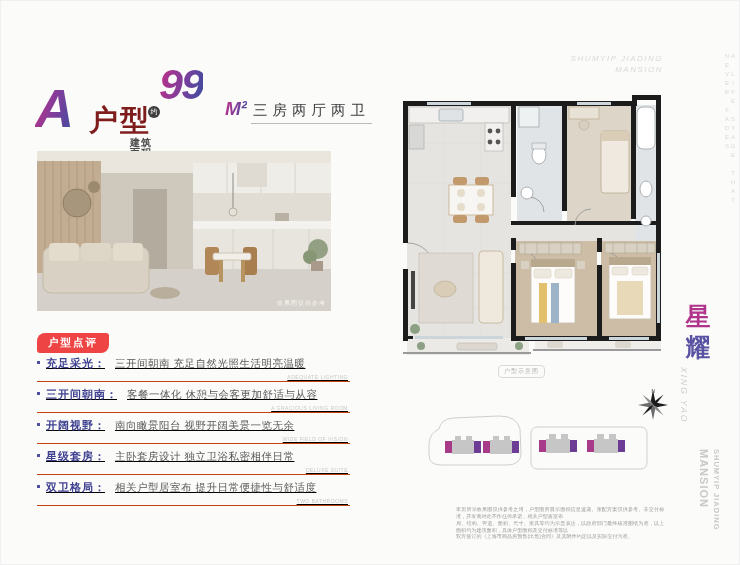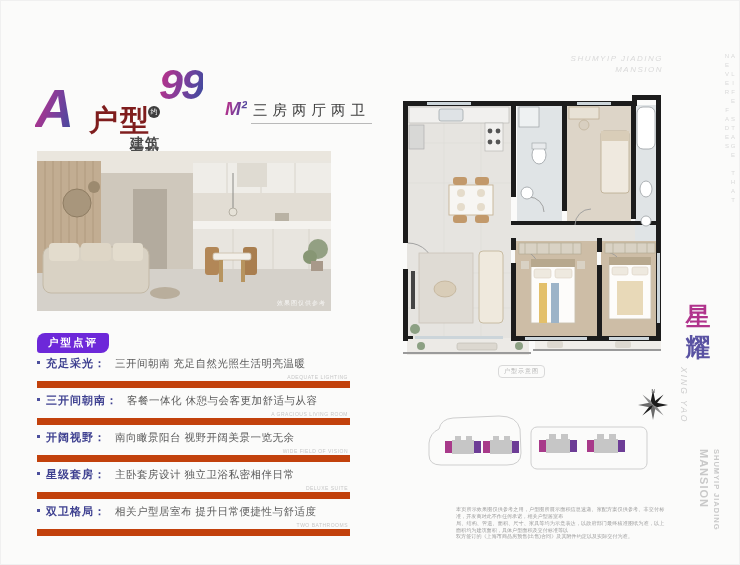--- a/index.html
+++ b/index.html
@@ -11,33 +11,33 @@
   }
   .abs { position:absolute; }
   .grad-text {
     background:linear-gradient(105deg,#b0338c 15%,#7a3f9c 55%,#3f4b9e 95%);
     -webkit-background-clip:text; background-clip:text;
     -webkit-text-fill-color:transparent; color:#8b3a8f;
   }
   
   #hdr-a { left:34px; top:80px; font-size:54px; font-weight:900; font-style:italic; line-height:1; }
   #hdr-word { left:88px; top:100px; font-size:29px; font-weight:700; color:#7f1d1d; letter-spacing:2px; }
-  #area-prefix { left:129px; top:101px; font-size:14px; font-weight:700; color:#4a4a4a; line-height:10px; letter-spacing:1px;margin-top:36px; }
+  #area-prefix { left:129px; top:101px; font-size:10px; font-weight:700; color:#4a4a4a; line-height:10px; letter-spacing:1px;margin-top:36px; }
   #area-approx { left:147px; top:105px; width:12px; height:12px; border-radius:50%; background:#3d3d3d; color:#fff; font-size:7px; line-height:12px; text-align:center; }
   #hdr-99 { left:158px; top:62px; font-size:43px; font-weight:900; font-style:italic; line-height:1; letter-spacing:-2px; }
   #hdr-unit { left:224px; top:97px; font-size:19px; font-weight:700; font-style:italic; }
   #layout-tag { left:250px; top:100px; font-size:14.5px; color:#3c3c3c; letter-spacing:5px; border-bottom:1px solid #b9b9b9; padding:0 2px 3px 2px; }
   
   #photo { left:36px; top:150px; width:294px; height:160px; overflow:hidden; background:#d8d2c8; }
   #photo-caption { right:5px; bottom:3px; font-size:6px; color:rgba(255,255,255,.8); letter-spacing:1px; }
   
-  #review-badge { left:36px; top:332px; background:#6d28d9; color:#fff; font-size:10.5px; font-weight:700;
+  #review-badge { left:36px; top:332px; background:#ef4444; color:#fff; font-size:10.5px; font-weight:700;
     letter-spacing:2px; padding:3px 11px; border-radius:8px 3px 8px 3px; }
   #review-list { left:36px; top:355px; width:313px; }
-  .rev-item { border-bottom:7px solid #c2410c; margin-bottom:5px; }
+  .rev-item { border-bottom:1px solid #c2410c; margin-bottom:5px;text-decoration:underline; }
   .rev-row { display:flex; align-items:baseline; }
   .rev-dot { width:3px; height:3px; background:#4c4f9d; margin-right:6px; transform:translateY(-3px); }
   .rev-label { font-size:11px; font-weight:700; color:#3e4090; letter-spacing:1px; white-space:nowrap; }
   .rev-colon { font-size:11px; font-weight:700; color:#3e4090; margin-right:10px; }
   .rev-desc { font-size:10.5px; color:#5a5a5a; letter-spacing:.5px; }
   .rev-en { text-align:right; font-size:5px; color:#c7c7c7; letter-spacing:.5px; padding:3px 2px 2px 0; height:10px; }
   
   #floorplan { left:398px; top:92px; width:268px; height:272px; }
   #plan-caption { left:497px; top:364px; font-size:6px; color:#b3b3b3; border:1px solid #d9d9d9; border-radius:4px; padding:1px 5px; letter-spacing:1px; }
   #compass { left:636px; top:388px; width:32px; height:32px; }

